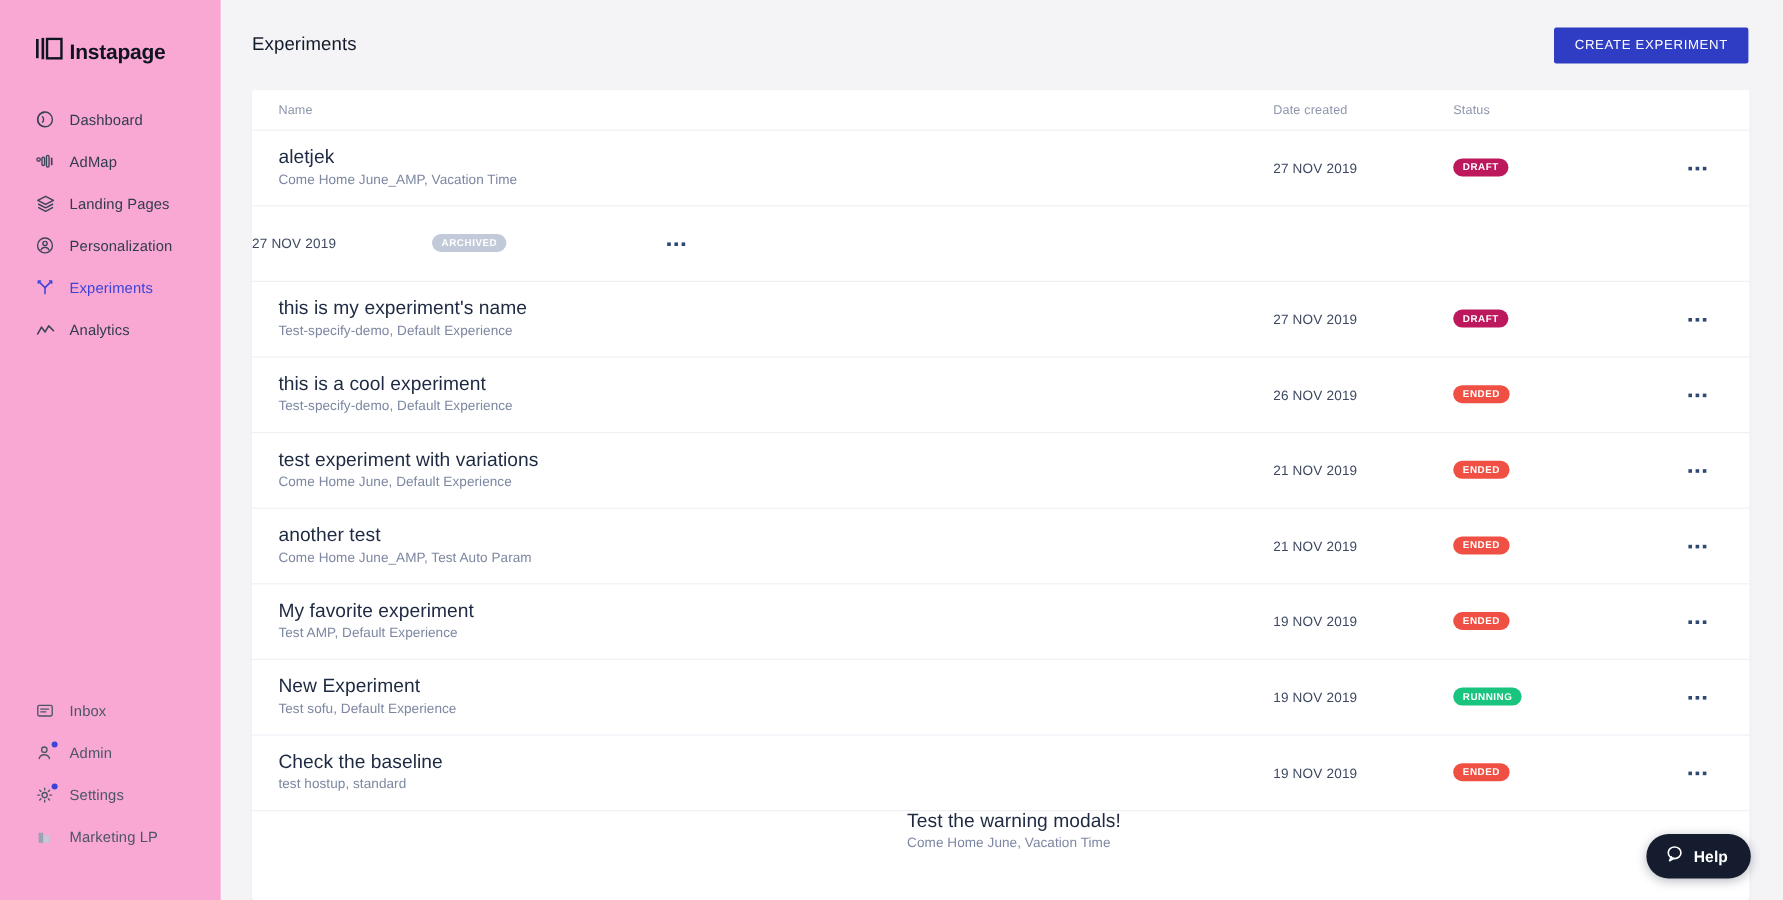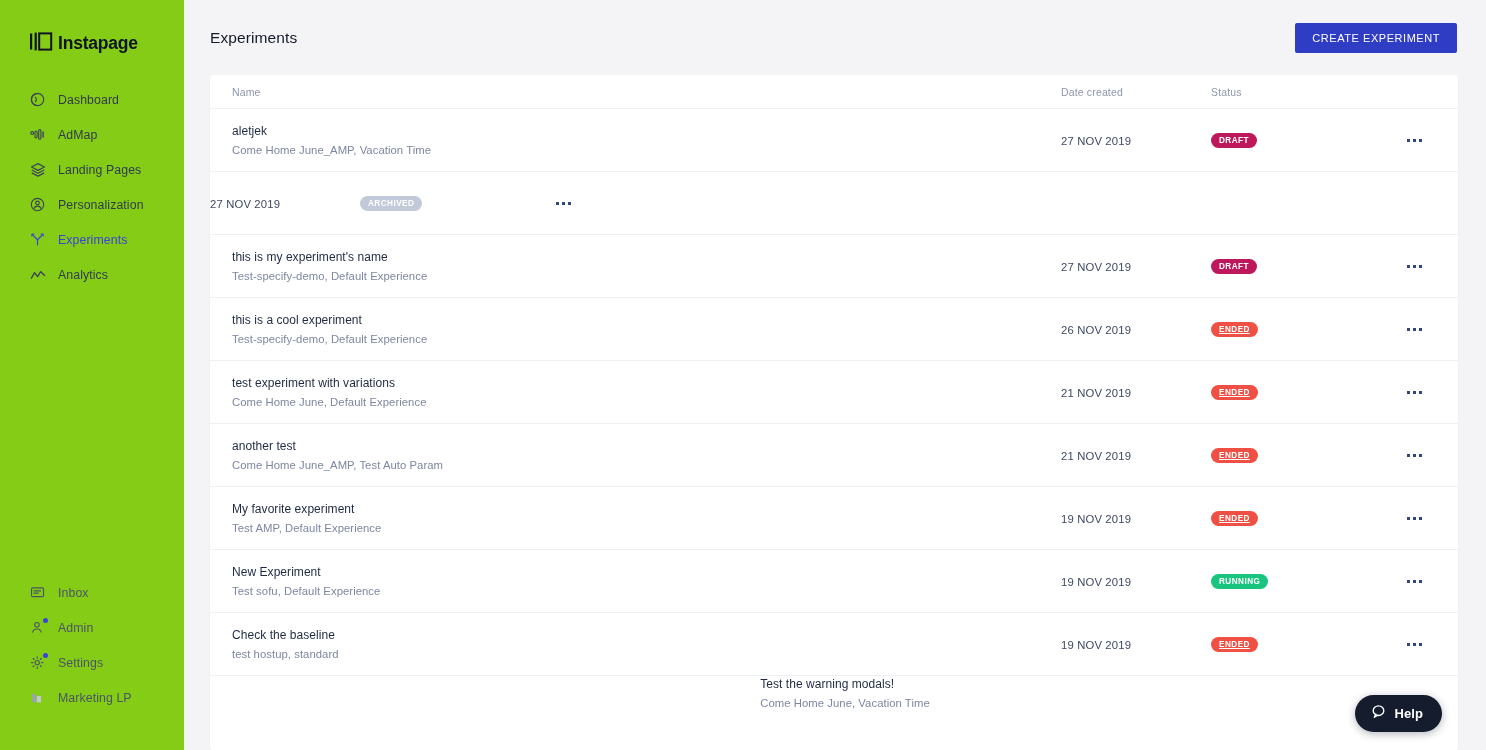--- a/index.html
+++ b/index.html
@@ -9,21 +9,21 @@
     background: #f4f4f6;
     font-family: "Liberation Sans", sans-serif;
     -webkit-font-smoothing: antialiased;
   }
 
   #app { position: relative; width: 1486px; height: 750px; display: flex; }
 
   
   #sidebar {
     width: 184px; height: 750px;
-    background: #84cc16;
+    background: #f9a8d4;
     flex: 0 0 184px;
     position: relative;
   }
   #logo {
     display: flex; align-items: center;
     gap: 5px;
     padding: 26px 0 0 30px;
     height: 60px;
   }
   #logo .mark { display: block; }
@@ -123,21 +123,21 @@
     letter-spacing: 0.15px;
   }
   .tbody-row { height: 63px; cursor: pointer; }
 
   .c-name   { flex: 0 0 851px; padding-left: 22px; }
   .c-date   { flex: 0 0 150px; }
   .c-status { flex: 0 0 165px; }
   .c-menu   { flex: 1 1 auto; display: flex; justify-content: flex-start; padding-left: 25px; }
 
   .exp-name {
-    font-size: 12px;
+    font-size: 16px;
     color: #1e2a42;
     line-height: 17px;
     margin-bottom: 3px;
     letter-spacing: 0.05px;
   }
   .exp-sub {
     font-size: 11.3px;
     color: #7d87a1;
     line-height: 15px;
     letter-spacing: 0.05px;
@@ -154,38 +154,38 @@
     padding: 3px 8px 3px 8px;
     font-size: 8.2px;
     font-weight: 700;
     letter-spacing: 0.45px;
     color: #ffffff;
     line-height: 9px;
     vertical-align: middle;
   }
   .badge.draft    { background: #be185d; }
   .badge.archived { background: #c2c9d8; }
-  .badge.ended    { background: #f05044; text-decoration: underline; }
+  .badge.ended    { background: #f05044; }
   .badge.running  { background: #19c47e; }
 
   .kebab {
     display: flex; gap: 3px; align-items: center;
     padding: 8px 6px;
     cursor: pointer;
   }
   .kebab i {
     display: block;
     width: 3px; height: 3px;
     background: #2e4a72;
   }
 
   
   #help-widget {
     position: absolute;
-    right: 44px; bottom: 18px;
+    right: 27px; bottom: 18px;
     height: 37px;
     border-radius: 19px;
     background: #141c2e;
     color: #fff;
     display: flex; align-items: center;
     gap: 7px;
     padding: 0 19px 0 15px;
     cursor: pointer;
     box-shadow: 0 2px 9px rgba(10,18,40,0.30);
     z-index: 20;

